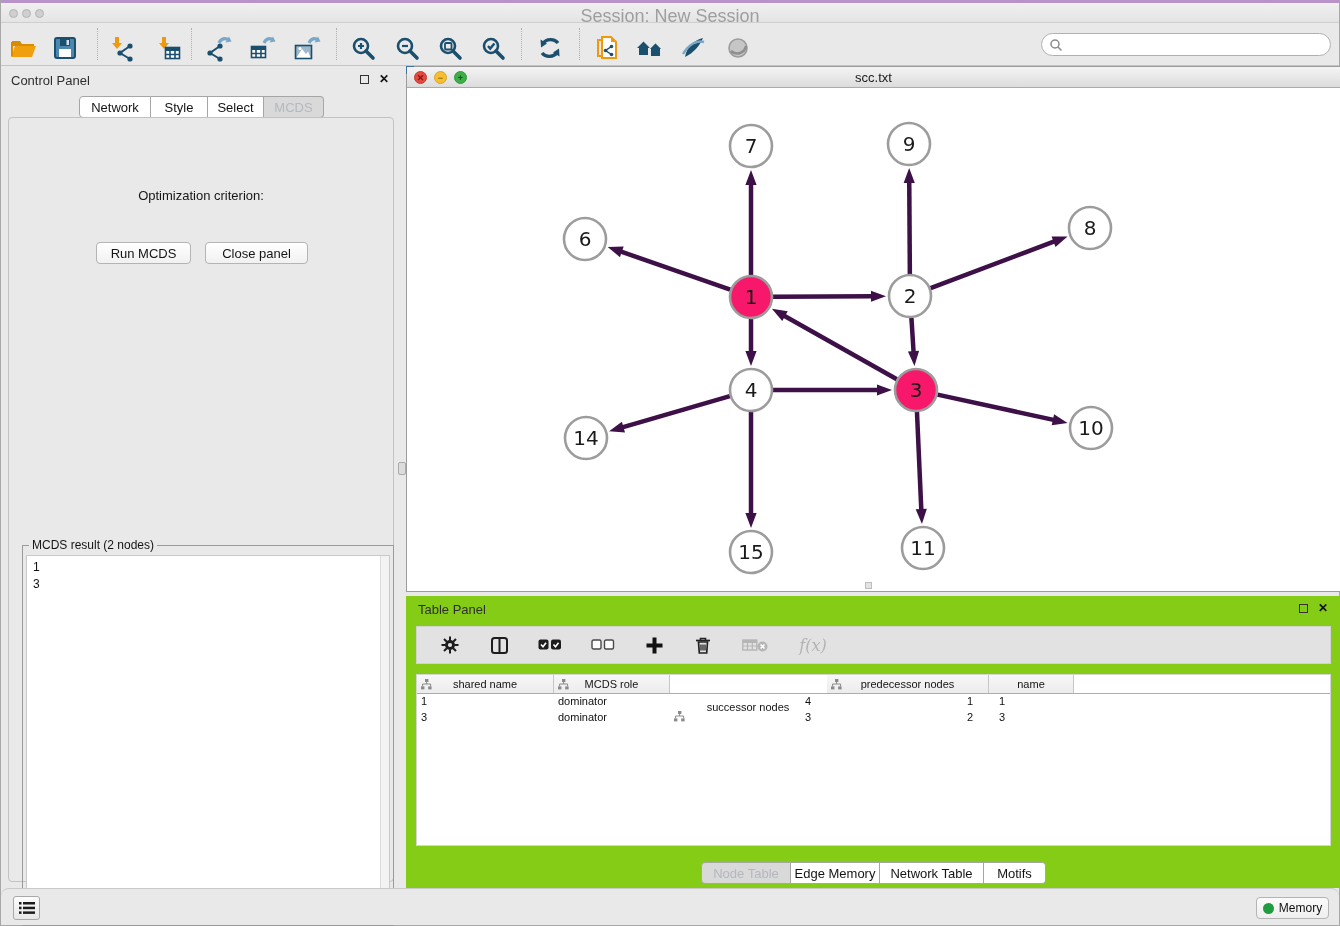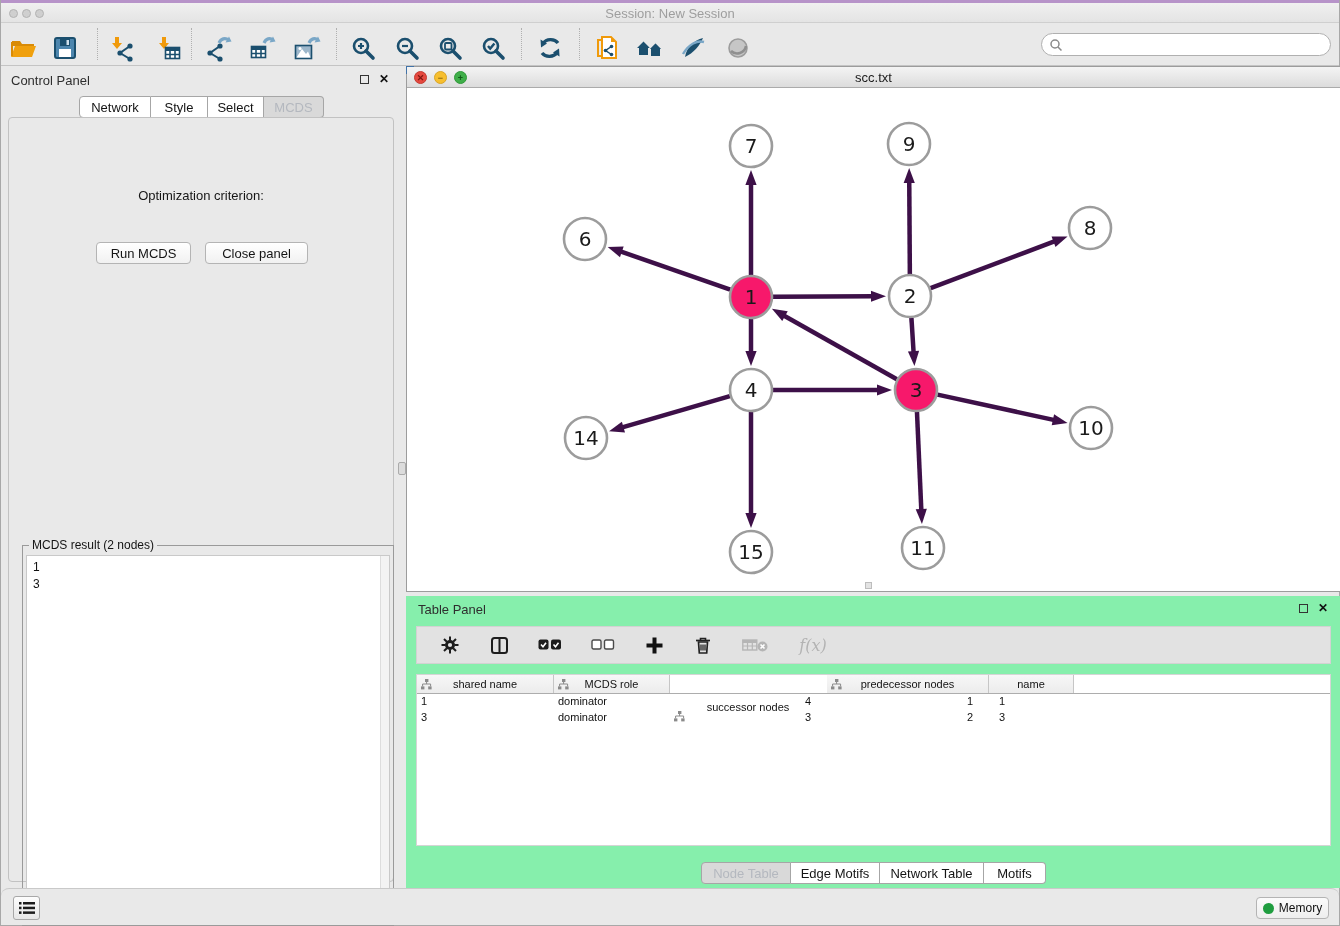--- a/index.html
+++ b/index.html
@@ -4,21 +4,21 @@
 <style>
   * { margin:0; padding:0; box-sizing:border-box; }
   html,body { width:1340px; height:926px; }
   body { font-family:"Liberation Sans", sans-serif; background:#e9e9e9; position:relative; overflow:hidden; }
 
   .app { position:absolute; inset:0; border:1px solid #a8a8a8; border-top:none; background:#e9e9e9; }
   .top-accent { position:absolute; left:0; top:0; width:100%; height:3px; background:#b793c9; z-index:30; }
 
   
   .titlebar { position:absolute; left:0; top:3px; width:100%; height:20px; background:linear-gradient(#f0f0f0,#e4e4e4); border-bottom:1px solid #cfcfcf; }
-  .titlebar .title { position:absolute; left:0; right:0; top:3px; text-align:center; font-size:13px; color:#9e9e9e; }
+  .titlebar .title { position:absolute; left:0; right:0; top:3px; text-align:center; font-size:18px; color:#9e9e9e; }
   .tl-dot { position:absolute; top:6px; width:9px; height:9px; border-radius:50%; background:#cfcfcf; border:1px solid #b3b3b3; }
 
   
   .toolbar { position:absolute; left:0; top:23px; width:100%; height:43px; background:#e9e9e9; border-bottom:1px solid #c4c4c4; }
   .tbtn { position:absolute; top:10px; width:34px; height:30px; display:flex; align-items:center; justify-content:center; cursor:default; }
   .tsep { position:absolute; top:5px; height:32px; width:0; border-left:1px dotted #b0b0b0; }
   .searchbox { position:absolute; left:1040px; top:10px; width:290px; height:23px; background:#fff; border:1px solid #b0b0b0; border-radius:12px; display:flex; align-items:center; padding-left:7px; }
   .searchbox input { border:none; outline:none; flex:1; font-size:12px; background:transparent; height:18px; margin-left:4px; }
 
   
@@ -48,21 +48,21 @@
   
   .netwin { position:absolute; left:405px; top:66px; width:935px; height:526px; border:1px solid #9c9c9c; background:#fff; }
   .net-titlebar { position:absolute; left:0; top:0; width:100%; height:21px; background:linear-gradient(#f4f4f4,#dcdcdc); border-bottom:1px solid #ababab; }
   .net-title { position:absolute; left:0; right:0; top:3px; text-align:center; font-size:13px; color:#1a1a1a; }
   .light { position:absolute; top:4px; width:13px; height:13px; border-radius:50%; font-size:9px; font-weight:bold; text-align:center; line-height:13px; }
   .net-canvas { position:absolute; left:0; top:21px; right:0; bottom:0; background:#fff; }
   .corner-tick { position:absolute; left:-1px; top:-1px; width:8px; height:8px; border-left:2px solid #4273a8; border-top:2px solid #4273a8; }
   .canvas-grip { position:absolute; left:458px; bottom:2px; width:7px; height:7px; background:#e3e3e3; border:1px solid #bdbdbd; }
 
   
-  .tpanel { position:absolute; left:405px; top:596px; width:935px; height:292px; background:#86efac; }
+  .tpanel { position:absolute; left:405px; top:596px; width:935px; height:292px; background:#84cc16; }
   .tp-toolbar { position:absolute; left:10px; top:30px; right:10px; height:38px; background:#e2e2e2; border:1px solid #d2d2d2; display:flex; align-items:center; gap:19px; padding-left:14px; }
   .tp-btn { width:22px; height:22px; display:flex; align-items:center; justify-content:center;margin-left:8px; }
   .fx { font-family:"DejaVu Serif", serif; font-style:italic; font-size:16px; color:#b3b3b3; }
   .tbl-area { position:absolute; left:10px; top:78px; right:10px; height:172px; background:#fff; border:1px solid #d5d5d5; }
   .thead { display:flex; height:19px; border-bottom:1px solid #adadad; }
   .th { position:relative; background:linear-gradient(#f7f7f7,#ececec); border-right:1px solid #c6c6c6; font-size:11px; color:#131313; display:flex; align-items:center; justify-content:center; }
   .th svg { position:absolute; left:4px; top:4px; }
   .trow { display:flex; height:16px; font-size:11px; color:#111; }
   .td { padding:1px 4px 0 4px; overflow:hidden; white-space:nowrap; }
   .td.r { text-align:right; padding-right:16px; }
@@ -466,21 +466,21 @@
             <div class="td" style="width: 137px;">3</div>
             <div class="td" style="width: 116px;">dominator</div>
             <div class="td r" style="width: 157px;">3</div>
             <div class="td r" style="width: 162px;">2</div>
             <div class="td nm" style="width: 85px;">3</div>
           </div>
         </div>
     </div>
     <div class="tp-tabs" id="bottom-tabs">
       <span class="tab sel" style="width:90px">Node Table</span>
-      <span class="tab" style="width:89px">Edge Motifs</span>
+      <span class="tab" style="width:89px">Edge Memory</span>
       <span class="tab" style="width:104px">Network Table</span>
       <span class="tab" style="width:62px">Motifs</span>
     </div>
   </div>
 
   <div class="statusbar">
     <span class="list-btn">
       <svg width="16" height="14" viewBox="0 0 16 14">
           <g fill="#1d1d1d">
             <rect x="0" y="1" width="2.5" height="2.5"></rect>

